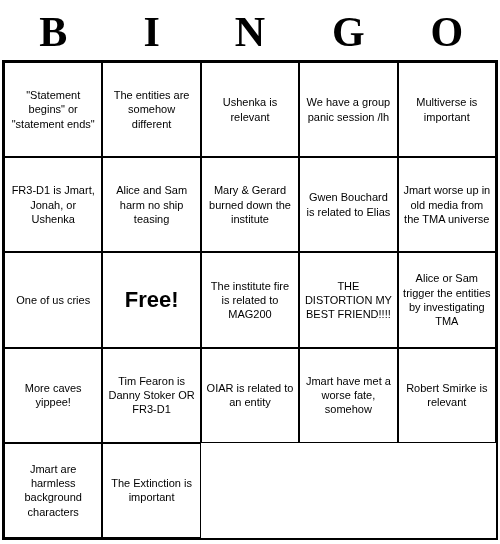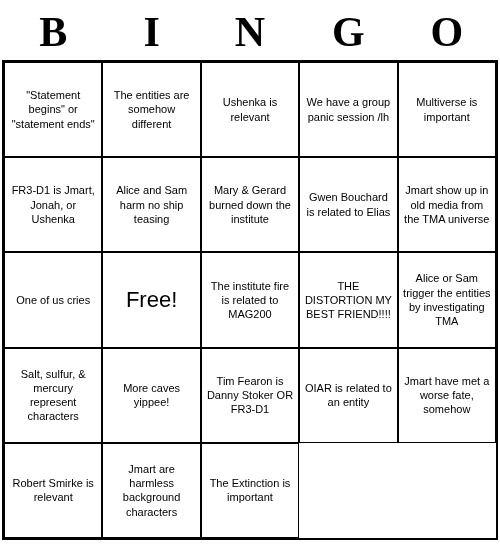--- a/index.html
+++ b/index.html
@@ -41,21 +41,21 @@
       justify-content: center;
       text-align: center;
       padding: 4px;
       font-size: 11px;
       line-height: 1.3;
       background: #fff;
       cursor: default;
     }
     .bingo-cell.free {
       font-size: 22px;
-      font-weight: normal;
+      font-weight: bold;
       background: #fff;
     }
   </style>
 </head>
 <body>
 
 <div class="bingo-header">
   <span class="bingo-letter">B</span>
   <span class="bingo-letter">I</span>
   <span class="bingo-letter">N</span>
@@ -66,27 +66,26 @@
 <div class="bingo-grid" id="bingo-grid">
 <div class="bingo-cell">"Statement begins" or "statement ends"</div>
     <div class="bingo-cell">The entities are somehow different</div>
     <div class="bingo-cell">Ushenka is relevant</div>
     <div class="bingo-cell">We have a group panic session /lh</div>
     <div class="bingo-cell">Multiverse is important</div>
     <div class="bingo-cell">FR3-D1 is Jmart, Jonah, or Ushenka</div>
     <div class="bingo-cell">Alice and Sam harm no ship teasing</div>
     <div class="bingo-cell">Mary &amp; Gerard burned down the institute</div>
     <div class="bingo-cell">Gwen Bouchard is related to Elias</div>
-    <div class="bingo-cell">Jmart show up in old media from the TMA universe</div>
+    <div class="bingo-cell">Jmart worse up in old media from the TMA universe</div>
     <div class="bingo-cell">One of us cries</div>
     <div class="bingo-cell free">Free!</div>
     <div class="bingo-cell">The institute fire is related to MAG200</div>
     <div class="bingo-cell">THE DISTORTION MY BEST FRIEND!!!!</div>
     <div class="bingo-cell">Alice or Sam trigger the entities by investigating TMA</div>
-    <div class="bingo-cell">Salt, sulfur, &amp; mercury represent characters</div>
     <div class="bingo-cell">More caves yippee!</div>
     <div class="bingo-cell">Tim Fearon is Danny Stoker OR FR3-D1</div>
     <div class="bingo-cell">OIAR is related to an entity</div>
     <div class="bingo-cell">Jmart have met a worse fate, somehow</div>
     <div class="bingo-cell">Robert Smirke is relevant</div>
     <div class="bingo-cell">Jmart are harmless background characters</div>
     <div class="bingo-cell">The Extinction is important</div>
   </div>
 
 </body></html>

